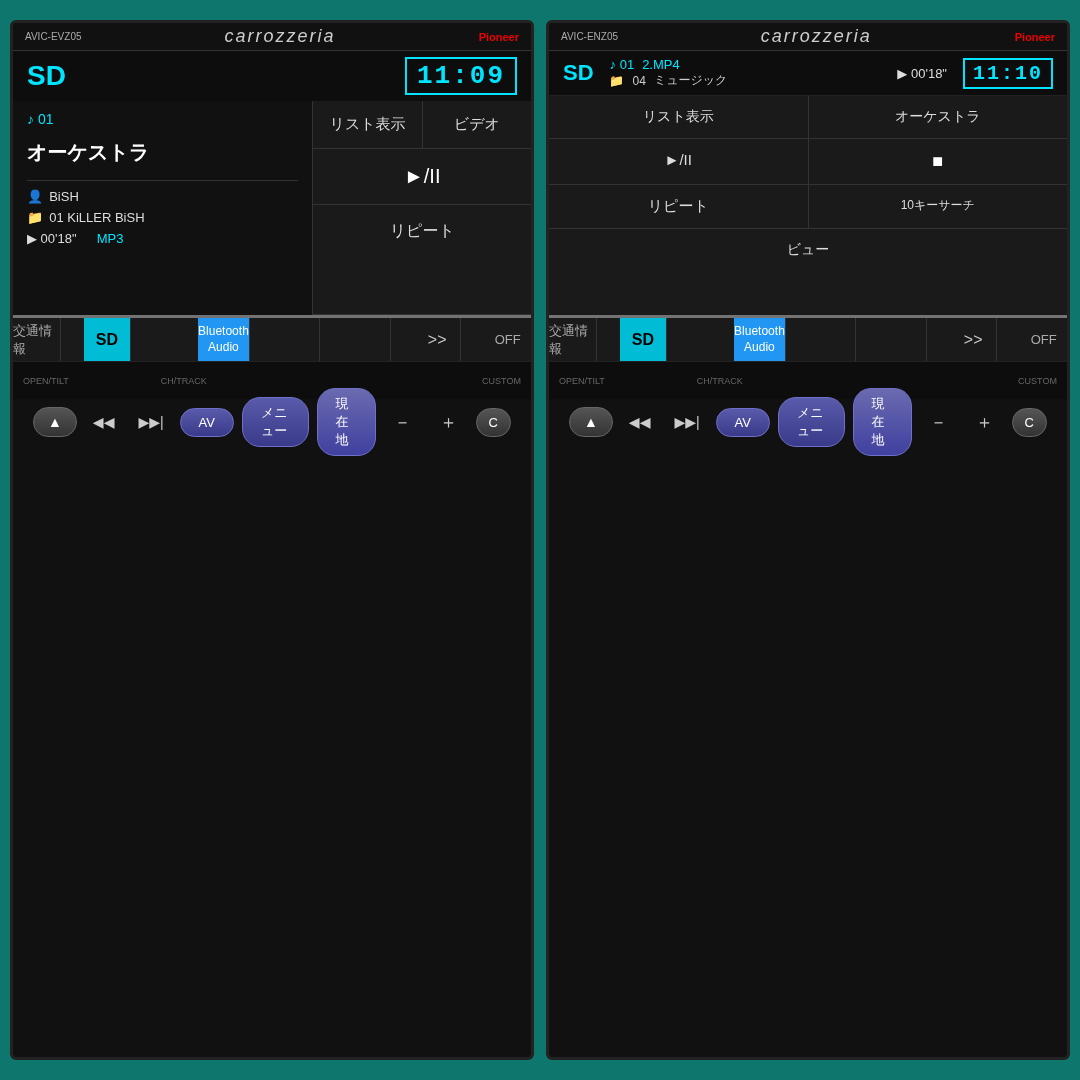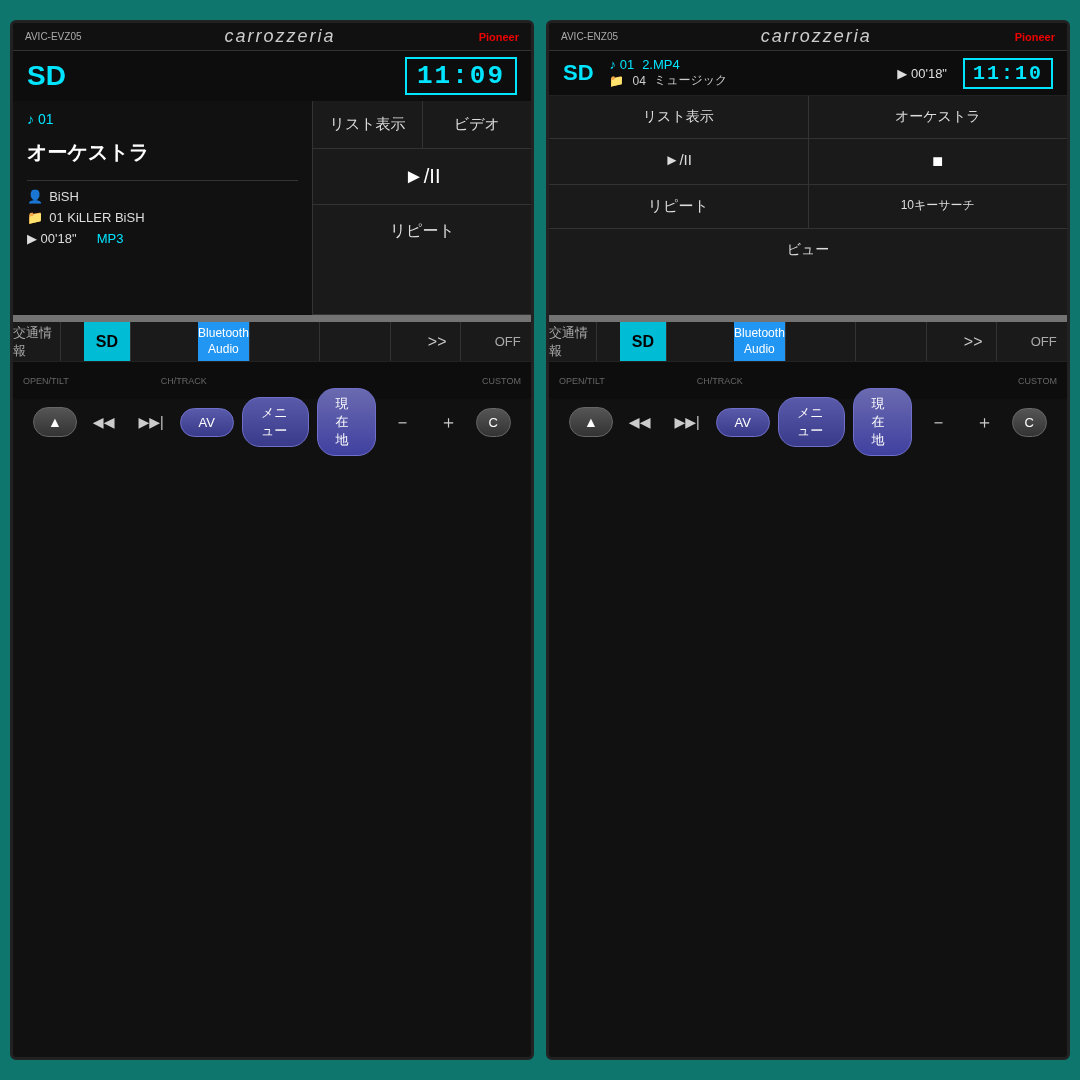--- a/index.html
+++ b/index.html
@@ -176,21 +176,21 @@
       color: #fff;
       padding: 16px 8px;
       text-align: center;
       border-bottom: 1px solid #333;
     }
 
     
     .nav-bar {
       display: flex;
       background: #1a1a1a;
-      border-top: 7px solid #737373;
+      border-top: 3px solid #737373;
       height: 46px;
       gap: 23px;
     }
     .nav-item {
       flex: 1;
       display: flex;
       align-items: center;
       justify-content: center;
       color: #aaa;
       font-size: 13px;

